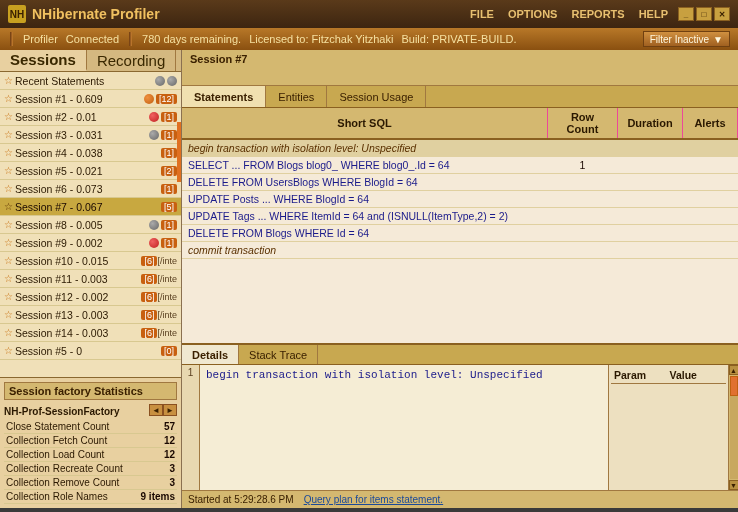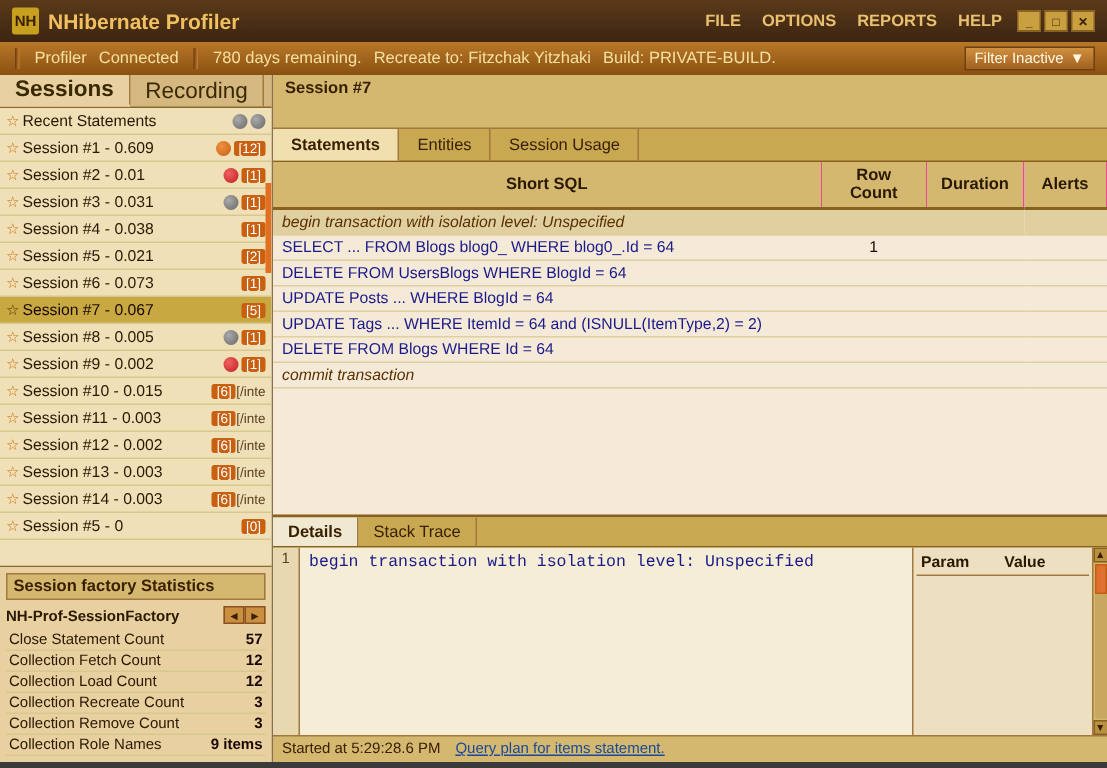--- a/index.html
+++ b/index.html
@@ -393,21 +393,21 @@
     <div class="win-btn">✕</div>
   </div>
 </div>
 
 <div id="toolbar">
   <div class="toolbar-sep"></div>
   <span>Profiler</span>
   <span>Connected</span>
   <div class="toolbar-sep"></div>
   <span>780 days remaining.</span>
-  <span>Recreate to: Fitzchak Yitzhaki</span>
+  <span>Licensed to: Fitzchak Yitzhaki</span>
   <span>Build: PRIVATE-BUILD.</span>
   <div class="toolbar-right">
     <button class="filter-btn">
       <span>Filter Inactive</span>
       <span style="margin-left:4px;">▼</span>
     </button>
   </div>
 </div>
 
 <div id="main">

